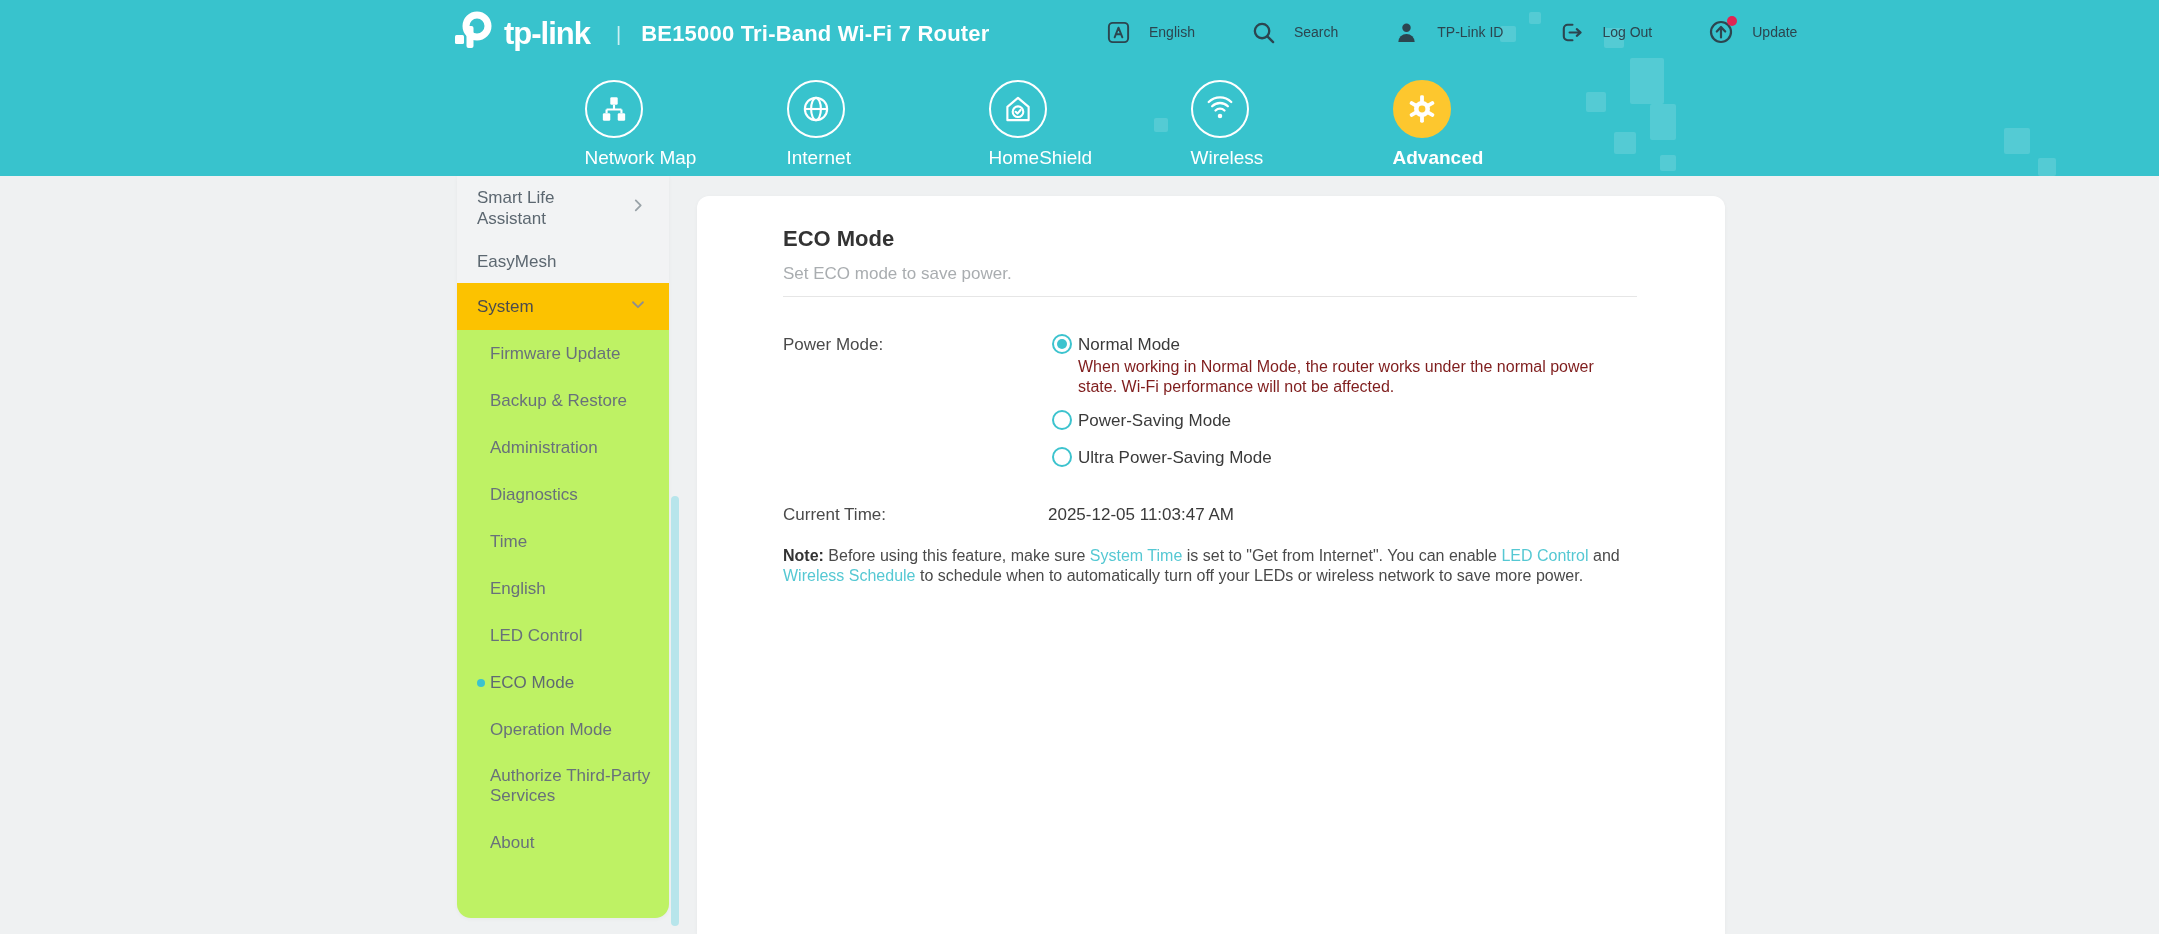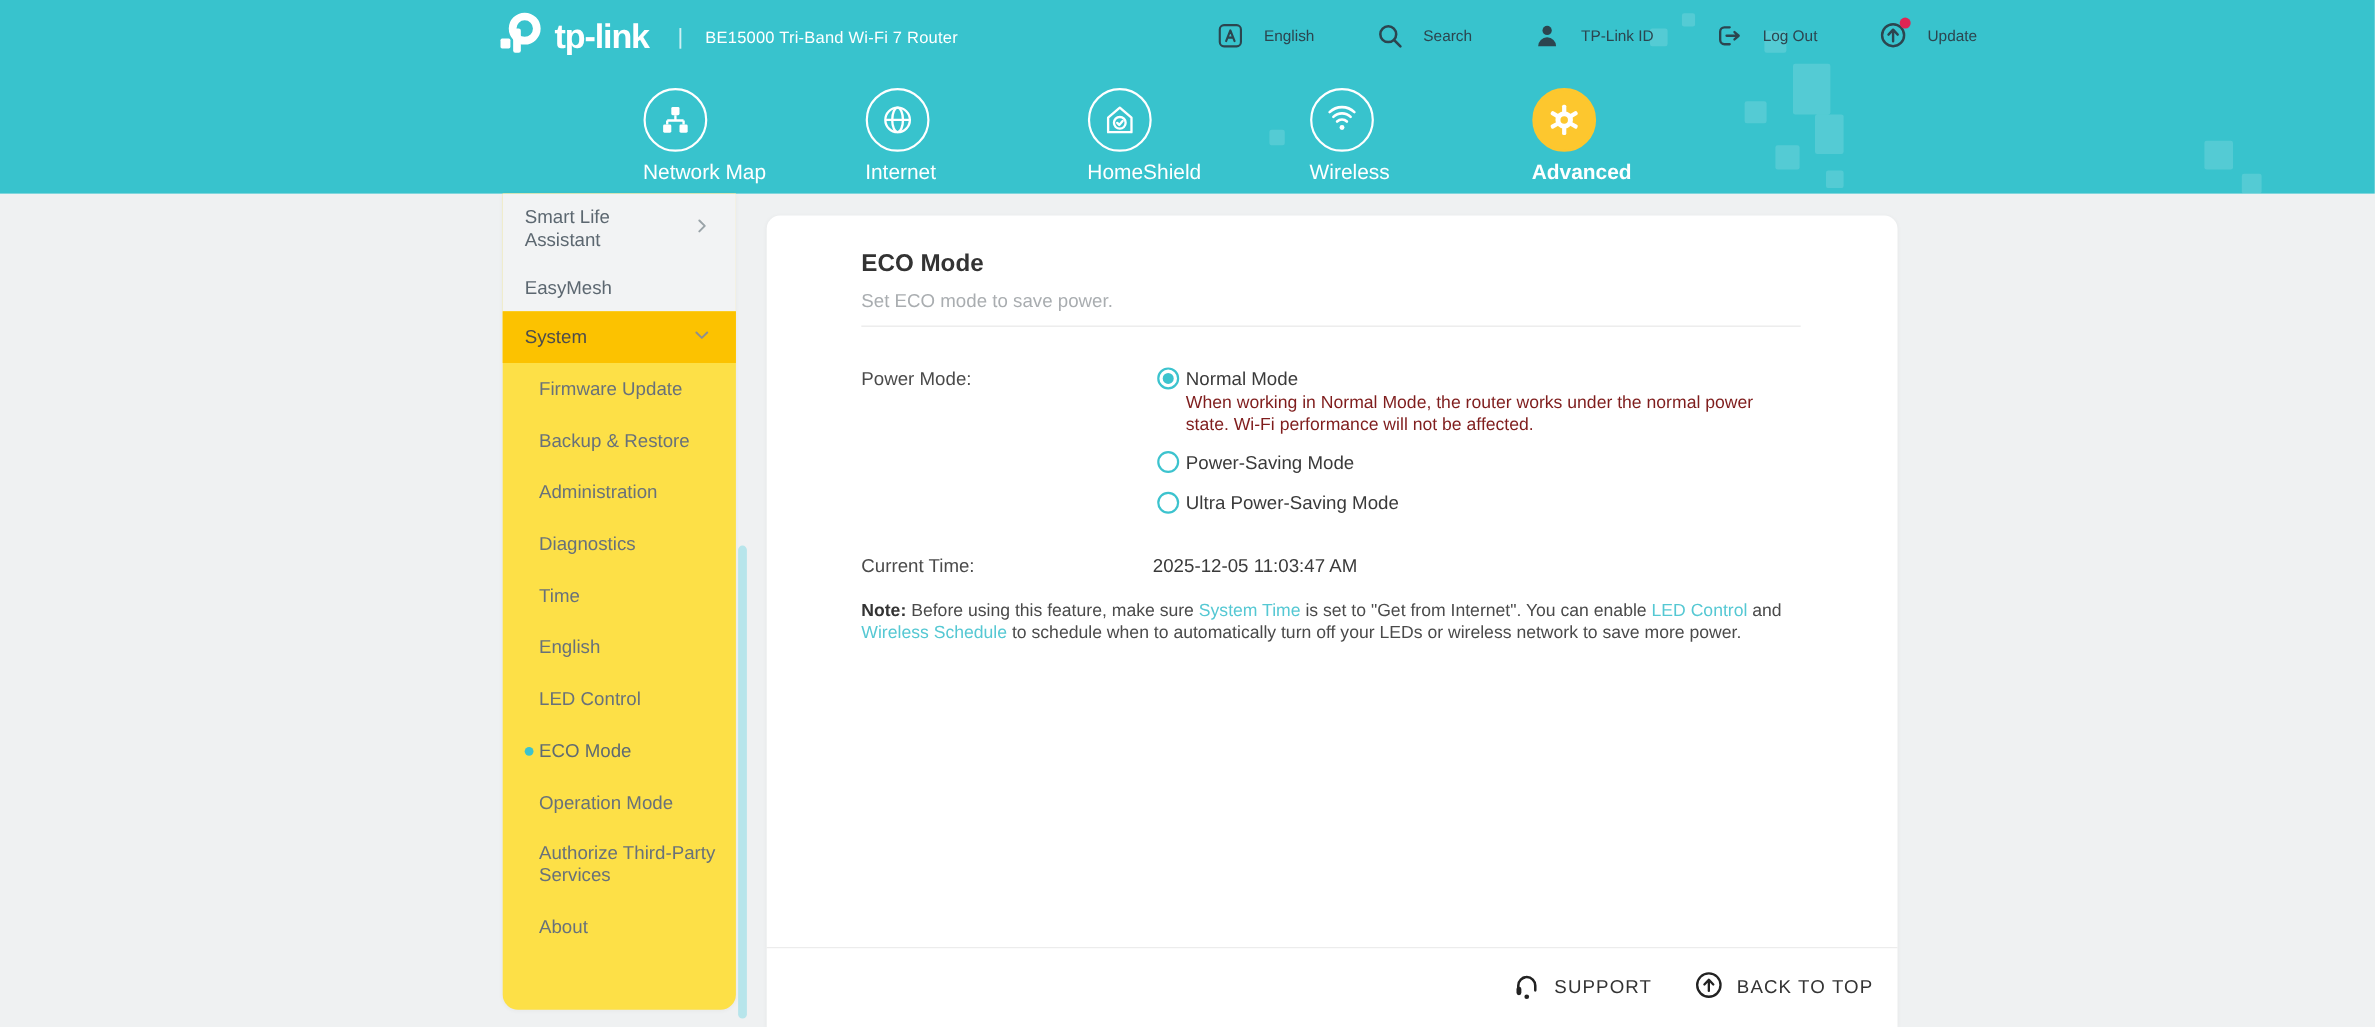--- a/index.html
+++ b/index.html
@@ -5,38 +5,38 @@
   html,body{margin:0;padding:0;background:#eff1f2;font-family:"Liberation Sans",sans-serif;}
   #app{position:relative;width:2159px;height:934px;overflow:hidden;background:#eff1f2;}
 
   
   .header{position:absolute;left:0;top:0;width:2159px;height:176px;background:#38c3cd;overflow:hidden;}
   .deco{position:absolute;background:rgba(255,255,255,0.14);border-radius:2px;}
 
   .brand{position:absolute;left:452px;top:12px;height:44px;display:flex;align-items:center;gap:10px;}
   .brand-text{color:#fff;font-size:31px;font-weight:bold;letter-spacing:-1px;}
   .brand-sep{color:rgba(255,255,255,.75);font-size:20px;margin:0 10px 0 16px;}
-  .model-name{color:#fff;font-size:15px;letter-spacing:.2px;}
+  .model-name{color:#fff;font-size:22px;letter-spacing:.2px;font-weight:bold;}
 
   .header-actions{position:absolute;left:1106px;top:0;height:64px;display:flex;align-items:center;gap:56px;}
   .h-action{display:flex;align-items:center;gap:18px;color:#2c454f;font-size:14px;cursor:pointer;}
   .h-action svg{display:block;}
   .badge-wrap{position:relative;}
   .badge{position:absolute;right:-3px;top:-3px;width:10px;height:10px;border-radius:50%;background:#e02553;}
 
   
   .nav{position:absolute;left:50%;top:80px;transform:translateX(calc(-50% + 10px));display:flex;}
   .tab{width:202px;display:flex;flex-direction:column;align-items:flex-start;gap:9px;cursor:pointer;}
   .tab-circle{width:58px;height:58px;border-radius:50%;border:2.5px solid #fff;display:flex;align-items:center;justify-content:center;box-sizing:border-box;}
   .tab.active .tab-circle{background:#fdc72e;border-color:#fdc72e;}
   .tab-label{color:#fff;font-size:19px;}
   .tab.active .tab-label{font-weight:bold;}
 
   
-  .sidebar{position:absolute;left:457px;top:176px;width:212px;height:742px;background:#fde047;border-radius:0 0 14px 14px;box-shadow:0 1px 4px rgba(0,0,0,.04);}
+  .sidebar{position:absolute;left:457px;top:176px;width:212px;height:742px;background:#bef264;border-radius:0 0 14px 14px;box-shadow:0 1px 4px rgba(0,0,0,.04);}
   .side-top{background:#f2f3f4;}
   .side-item{position:relative;display:flex;align-items:center;padding-left:20px;color:#5c6770;font-size:17px;cursor:pointer;box-sizing:border-box;}
   .side-item .chev{position:absolute;right:22px;top:50%;transform:translateY(-50%);}
   .sla{height:64px;line-height:1.25;padding-right:54px;}
   .easymesh{height:43px;}
   .system{height:47px;background:#fcc200;color:#4c4c4c;}
   .sub-item{position:relative;display:flex;align-items:center;padding-left:33px;height:47px;color:#68717a;font-size:17px;cursor:pointer;box-sizing:border-box;}
   .sub-item.two-line{height:66px;line-height:1.2;padding-right:14px;}
   .sub-item.active{color:#5f6a72;}
   .eco-dot{position:absolute;left:20px;top:50%;transform:translateY(-50%);width:8px;height:8px;border-radius:50%;background:#3cc3ce;}
@@ -281,38 +281,15 @@
     <div class="radio-label" style="top:215px;">Power-Saving Mode</div>
 
     <div class="radio" style="top:251px;"></div>
     <div class="radio-label" style="top:252px;">Ultra Power-Saving Mode</div>
 
     <div class="field-label" style="top:309px;">Current Time:</div>
     <div class="time-value" style="top:309px;">2025-12-05 11:03:47 AM</div>
 
     <div class="note"><b>Note:</b><span> Before using this feature, make sure </span><a>System Time</a><span> is set to "Get from Internet". You can enable </span><a>LED Control</a><span> and </span><a>Wireless Schedule</a><span> to schedule when to automatically turn off your LEDs or wireless network to save more power.</span></div>
 
-    <div class="panel-footer">
-      <div class="footer-actions">
-        <div class="f-action">
-          <span>
-            <svg width="27" height="27" viewBox="0 0 28 28" fill="none" stroke="#222" stroke-width="2.4" stroke-linecap="round">
-              <path d="M6.5 19 v-4.5 a8 8 0 0 1 16 0 V19"></path>
-              <rect x="4.8" y="15.5" width="4.6" height="8" rx="2.3" fill="#222" stroke="none"></rect>
-              <circle cx="14.5" cy="25" r="2.2" fill="#222" stroke="none"></circle>
-            </svg>
-          </span>
-          <span>SUPPORT</span>
-        </div>
-        <div class="f-action">
-          <span>
-            <svg width="27" height="27" viewBox="0 0 28 28" fill="none" stroke="#222" stroke-width="2.2" stroke-linecap="round" stroke-linejoin="round">
-              <circle cx="14" cy="14" r="11"></circle>
-              <path d="M14 19.5 V9.5 M9.8 13.5 L14 9 L18.2 13.5"></path>
-            </svg>
-          </span>
-          <span>BACK TO TOP</span>
-        </div>
-      </div>
-    </div>
   </div>
 
 </div>
 
 </body></html>

